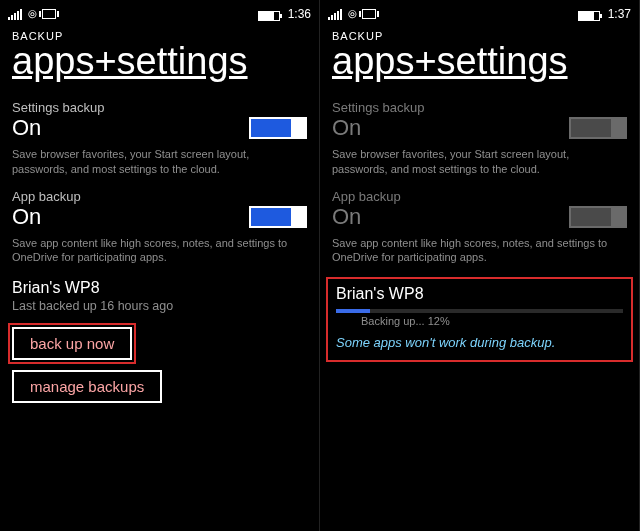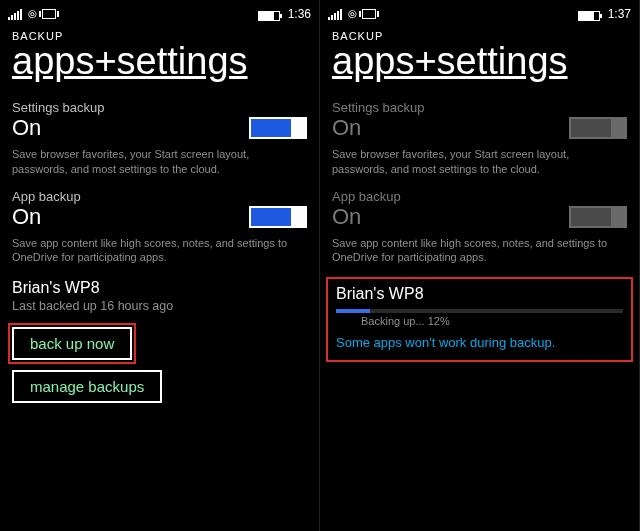--- a/index.html
+++ b/index.html
@@ -106,40 +106,41 @@
     font-size: 16px;
     font-weight: 300;
   }
   .device-sub {
     font-size: 12.5px;
     color: #8f8f8f;
     padding-top: 2px;
   }
   .device-note {
     font-size: 13px;
-    color: #0ea5e9;
+    color: #7dd3fc;
     padding-top: 8px;
+    font-style: italic;
   }
 
   .progress {
     margin-top: 6px;
     height: 4px;
     background: #2a2a2a;
     width: 100%;
     position: relative;
   }
   .progress-fill {
     height:100%;
     background:#3a6be8;
   }
 
   .btn {
     display:inline-block;
     border: 2px solid #fff;
-    color:#86efac;
+    color:#fca5a5;
     font-size: 15px;
     padding: 6px 16px;
     margin: 14px 0 0 12px;
     background: transparent;
     font-family: inherit;
     font-weight: 300;
     cursor: pointer;
   }
   .btn.secondary { margin-top: 10px; }
 

